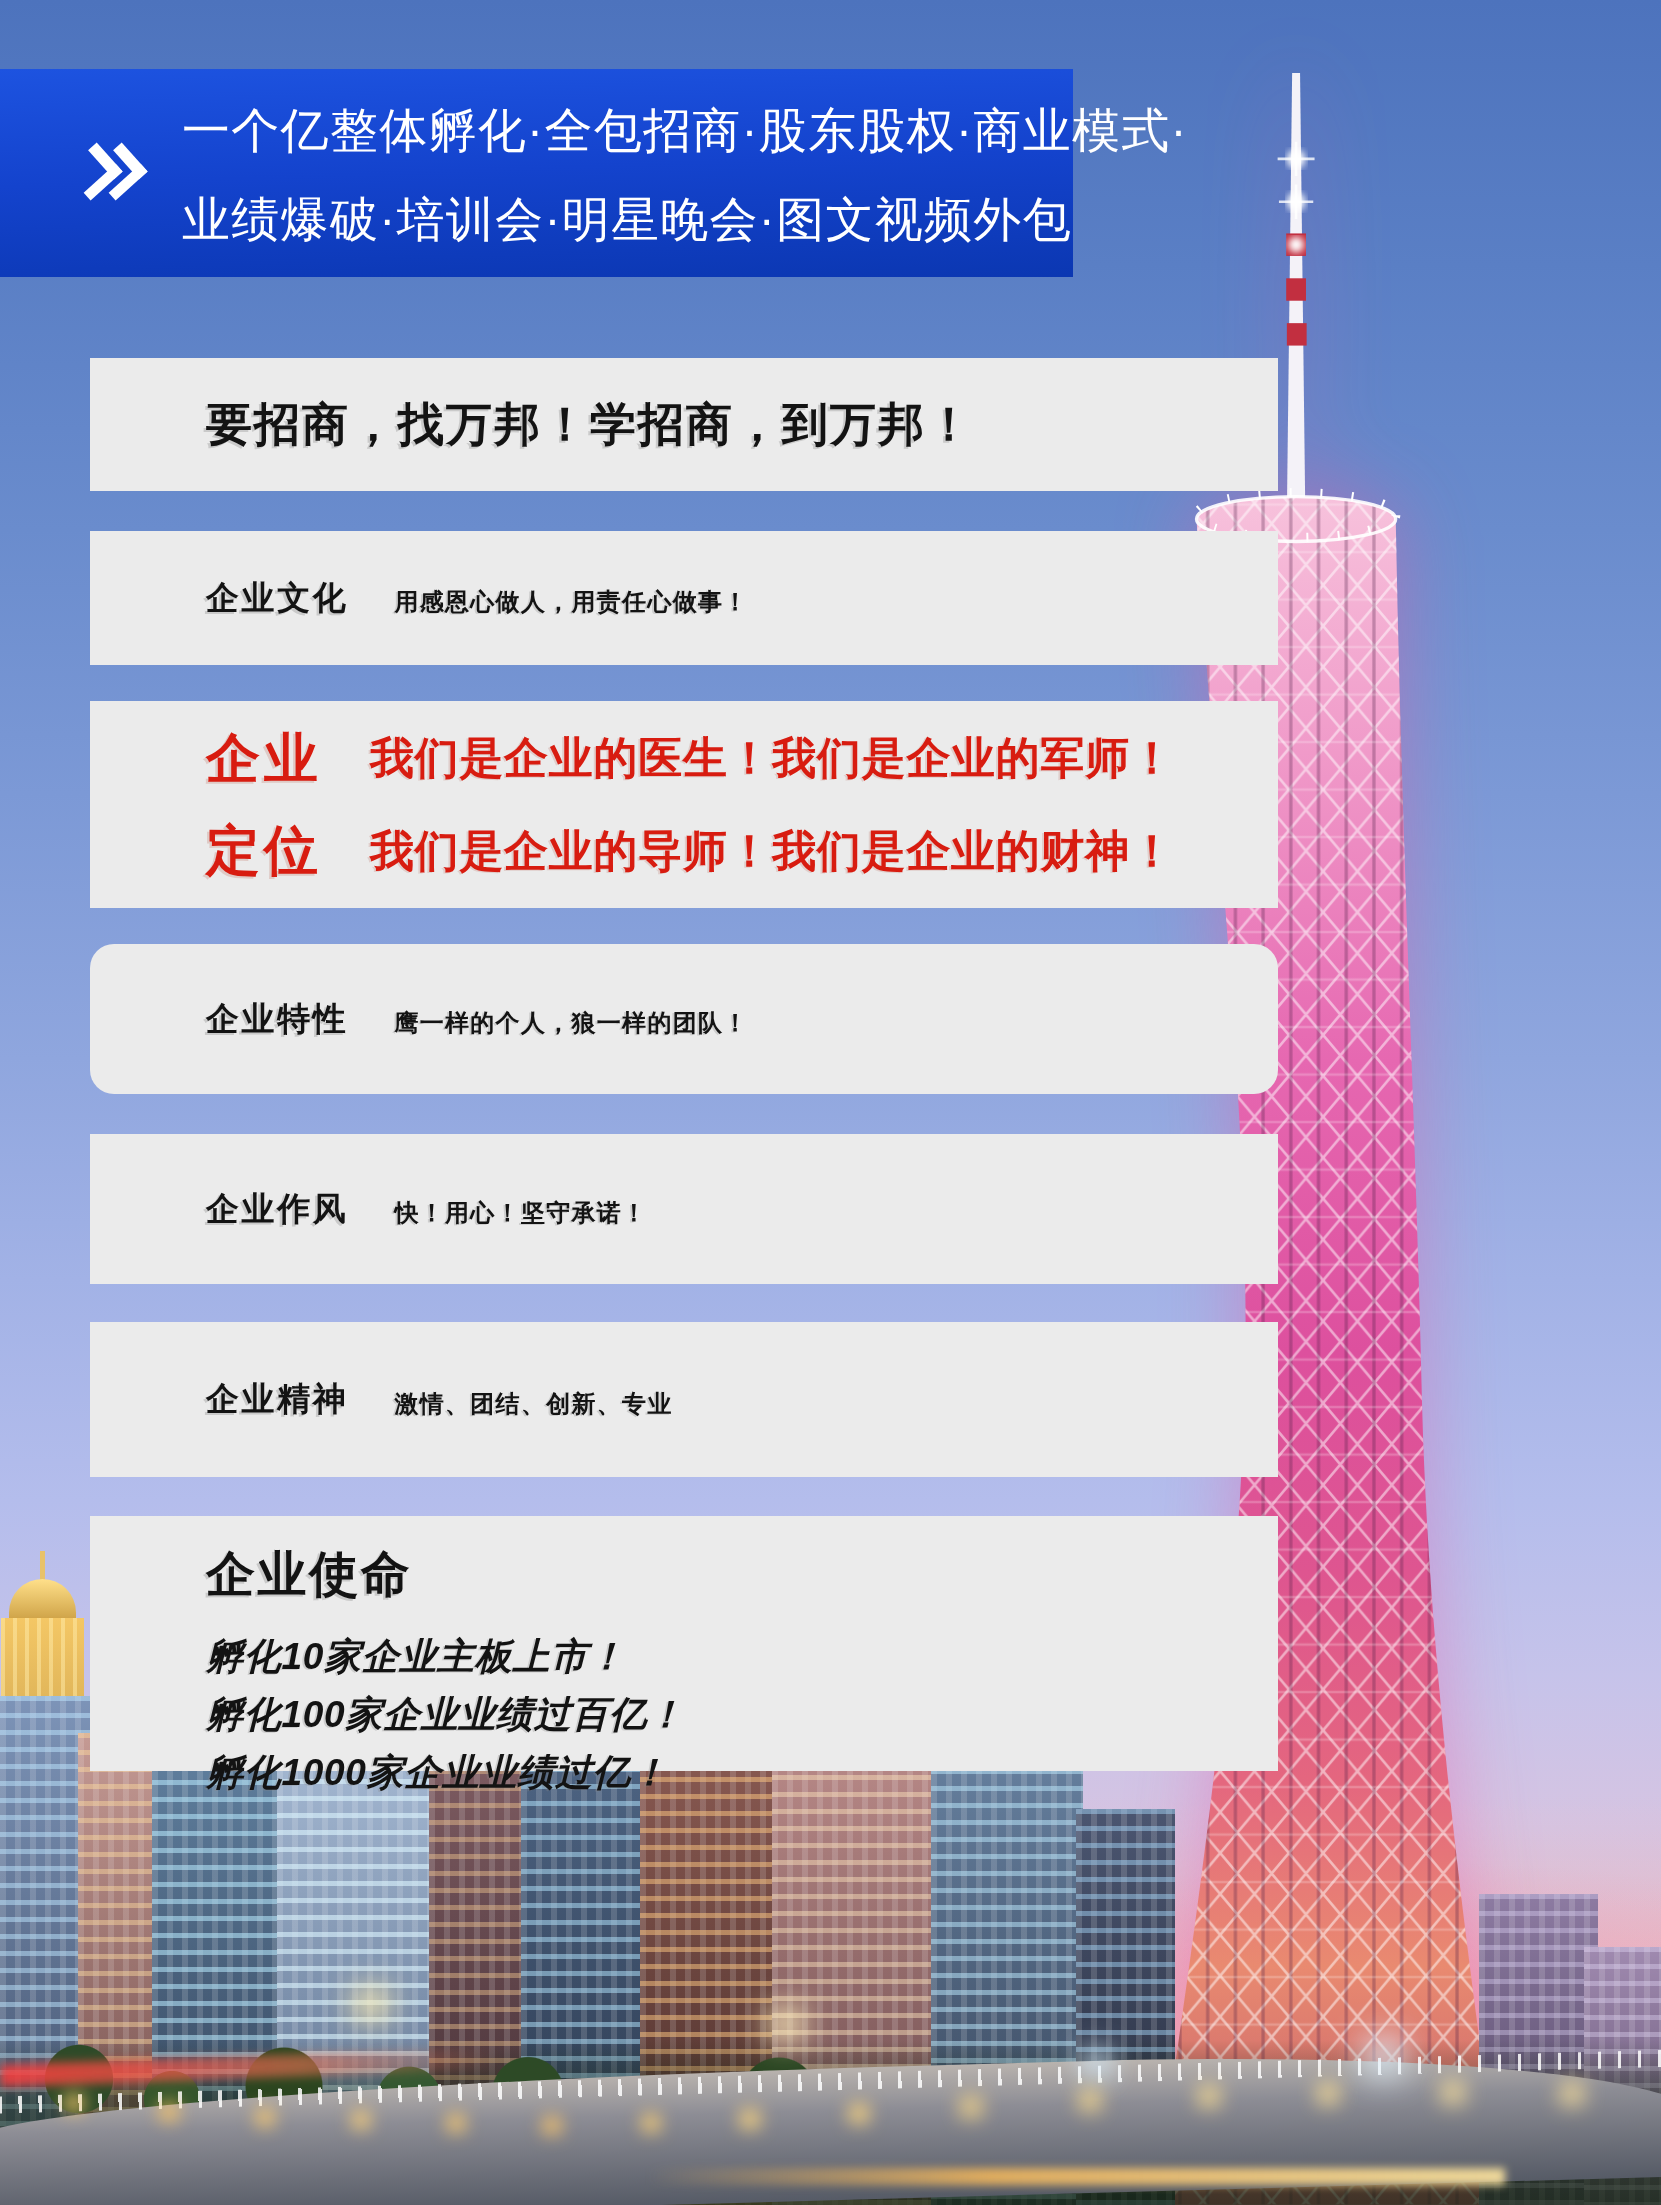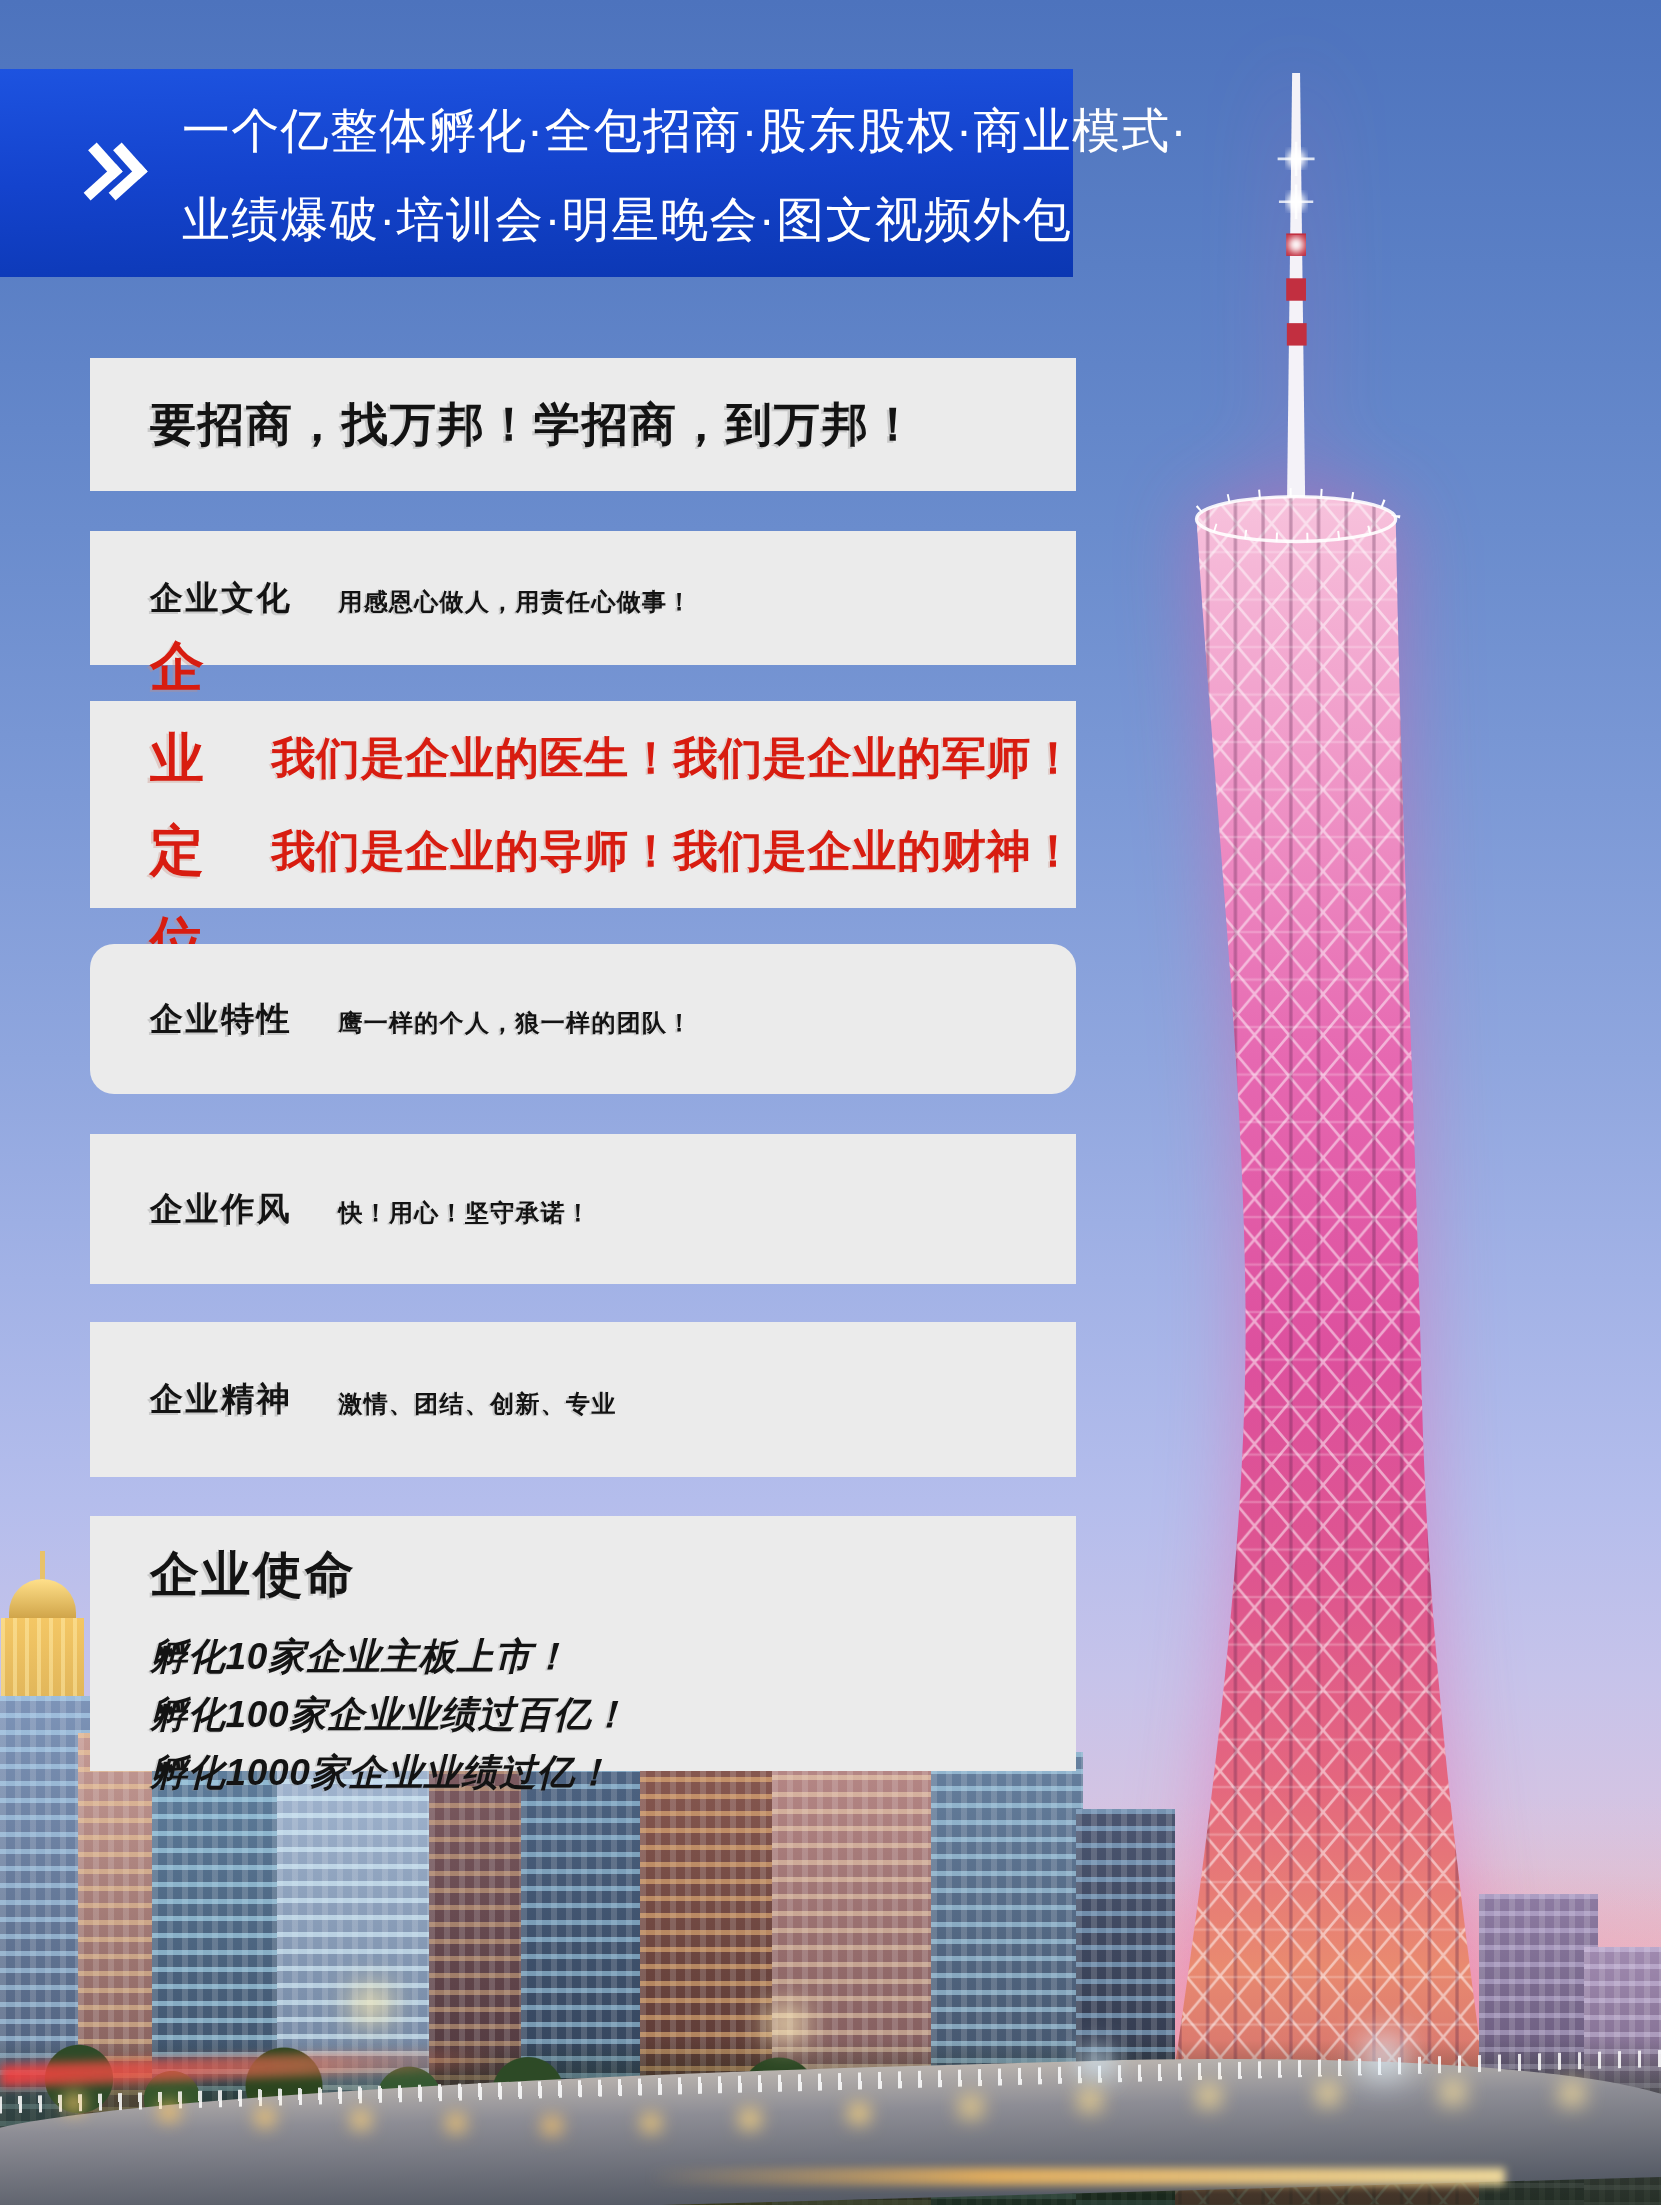--- a/index.html
+++ b/index.html
@@ -93,22 +93,22 @@
   .banner-text{position:absolute;left:158px;top:0;width:898px;height:100%;color:#fff;
     font-weight:normal;font-size:48px;letter-spacing:1.3px;line-height:1;margin-left:24px;}
   .banner-line1{position:absolute;top:38px;left:0;white-space:nowrap;}
   .banner-line2{position:absolute;top:127px;left:0;white-space:nowrap;}
   .chevrons{position:absolute;left:78px;top:61px;width:79px;height:86px;transform:skewX(-6deg);}
   .chev{position:absolute;width:30px;height:30px;border-top:11.2px solid #fff;border-right:11.2px solid #fff;
     transform:rotate(45deg);top:21px;}
   .chev.c1{left:-5.3px;} .chev.c2{left:20px;}
 
   
-  .box{position:absolute;left:90px;width:986px;background:#ebebeb;
-    display:flex;align-items:center;box-sizing:border-box;padding-left:60px;color:#131313;}
+  .box{position:absolute;left:90px;width:1188px;background:#ebebeb;
+    display:flex;align-items:center;box-sizing:border-box;padding-left:116px;color:#131313;}
   .box-title{font-weight:bold;font-size:33px;letter-spacing:2.6px;white-space:nowrap;
     text-shadow:-2.6px 2px 0 rgba(140,140,140,.35);}
   .box-sub{font-weight:bold;font-size:24px;letter-spacing:1.3px;margin-left:46px;white-space:nowrap;
     transform:translateY(4px);text-shadow:-2px 1.3px 0 rgba(140,140,140,.3);}
   .slogan-box{top:358px;height:133px;}
   .slogan-text{font-weight:bold;font-size:46px;letter-spacing:2px;white-space:nowrap;
     text-shadow:-2.6px 2px 0 rgba(140,140,140,.35);}
   .culture-box{top:531px;height:134px;}
   .pos-box{top:701px;height:207px;align-items:center;color:#d81c10;}
   .pos-title{font-weight:bold;font-size:54px;letter-spacing:4px;line-height:1.7;

